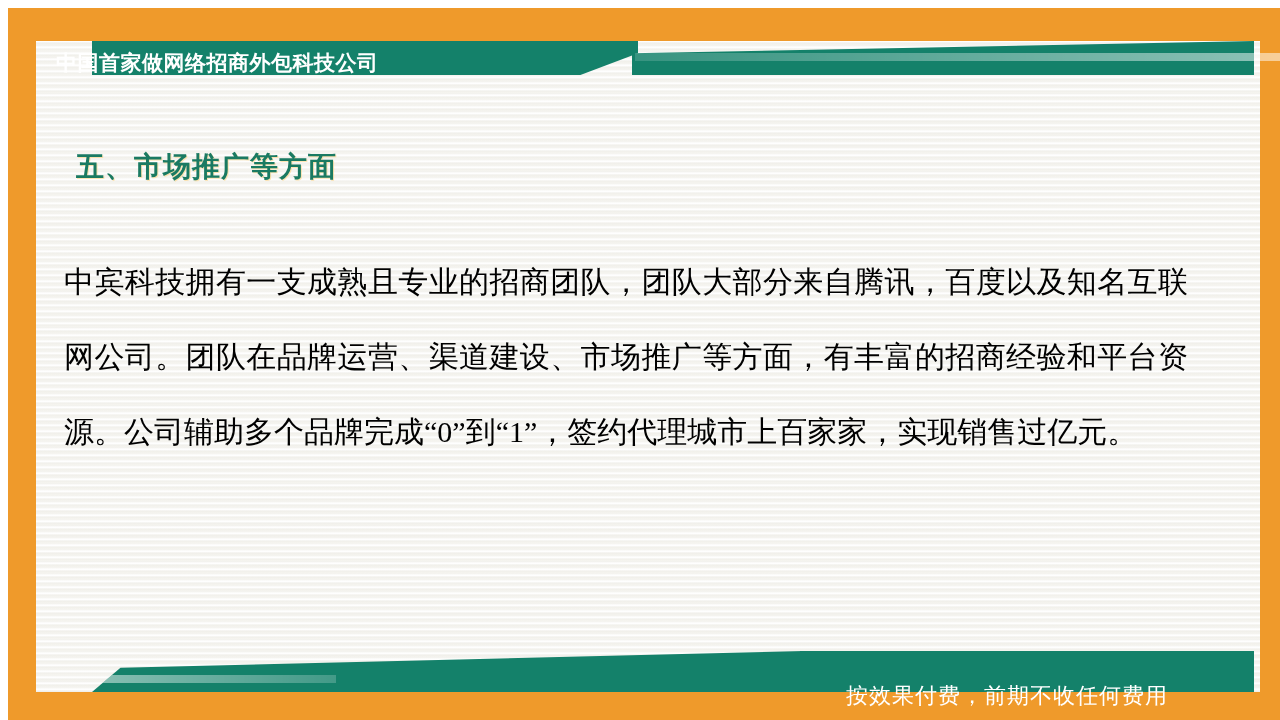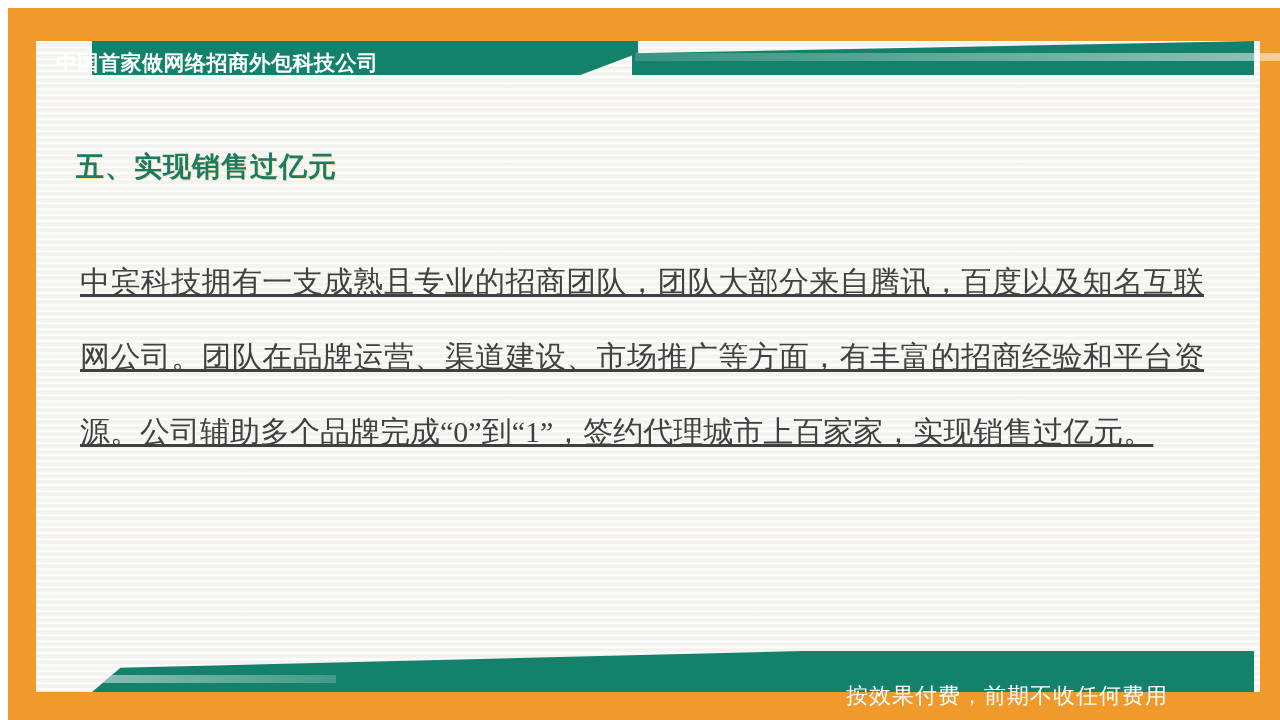--- a/index.html
+++ b/index.html
@@ -91,29 +91,28 @@
     font-size:28px;
     font-weight:bold;
     letter-spacing:1px;
     white-space:nowrap;
     text-shadow:1px 1px 0 rgba(255,210,120,0.55);
   }
 
   
   #body-text {
     position:absolute;
-    left:64px; top:228px;
+    left:48px; top:228px;
     width:1140px;
     font-family:"Liberation Serif", serif;
     font-size:30px;
     line-height:75px;
-    color:#404040;
+    color:#000000;
     text-align:justify;
     text-justify:inter-character;
-    text-decoration:underline;
   }
   #body-text p { margin:0; }
 
   
   #footer-band {
     position:absolute;
     left:84px; top:643px;
     width:1162px; height:41px;
   }
   .ftr-diag {
@@ -157,21 +156,21 @@
 
   <div id="header-band">
     <div class="hdr-left-block"></div>
     <div class="hdr-diag"></div>
     <div class="hdr-right-bar"></div>
     <div class="hdr-hairline"></div>
   </div>
 
   <div id="header-title">中国首家做网络招商外包科技公司</div>
 
-  <div id="section-title">五、实现销售过亿元</div>
+  <div id="section-title">五、市场推广等方面</div>
 
   <div id="body-text">
     <p>中宾科技拥有一支成熟且专业的招商团队，团队大部分来自腾讯，百度以及知名互联网公司。团队在品牌运营、渠道建设、市场推广等方面，有丰富的招商经验和平台资源。公司辅助多个品牌完成“0”到“1”，签约代理城市上百家家，实现销售过亿元。</p>
   </div>
 
   <div id="footer-band">
     <div class="ftr-diag">
       <div class="ftr-hairline"></div>
     </div>
     <div class="ftr-block"></div>

